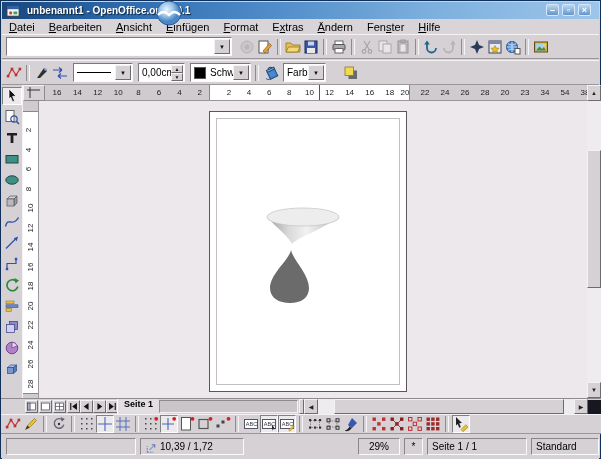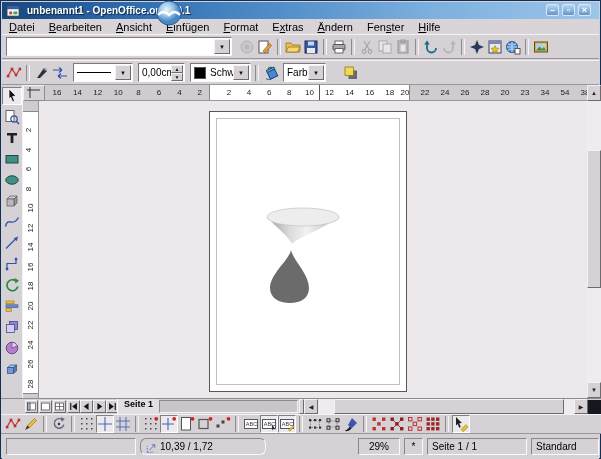--- a/index.html
+++ b/index.html
@@ -833,21 +833,21 @@
           <svg viewBox="0 0 16 16">
             <path d="M3 1 L9 7 L6.2 7.3 L7.8 11 L6.2 11.7 L4.7 8 L3 9.5 Z" fill="#202020"></path>
             <path d="M8 13.5 L12.8 8.7 L15 10.9 L10.2 15.7 Z" fill="#e8c030" stroke="#8a6a10" stroke-width="0.5"></path>
           </svg>
         </span>
       </span>
     </div>
 
   <div class="statusbar">
     <span class="sfield" style="left:4px;width:130px;"></span>
-    <span class="sfield" style="left:138px;width:126px;border-radius:6px;">
+    <span class="sfield" style="left:138px;width:104px;">
       <svg viewBox="0 0 16 16">
           <path d="M3 15 V7 M3 15 H11" stroke="#3858b0" stroke-dasharray="2 1.5" fill="none"></path>
           <path d="M6 12 L13 5 M13 5 v4 M13 5 h-4" stroke="#3858b0" fill="none"></path>
         </svg>
       <span>10,39 / 1,72</span>
     </span>
     <span class="sfield" style="left:356px;width:42px;justify-content:center;">
       <span>29%</span>
     </span>
     <span class="sfield" style="left:402px;width:19px;justify-content:center;">

